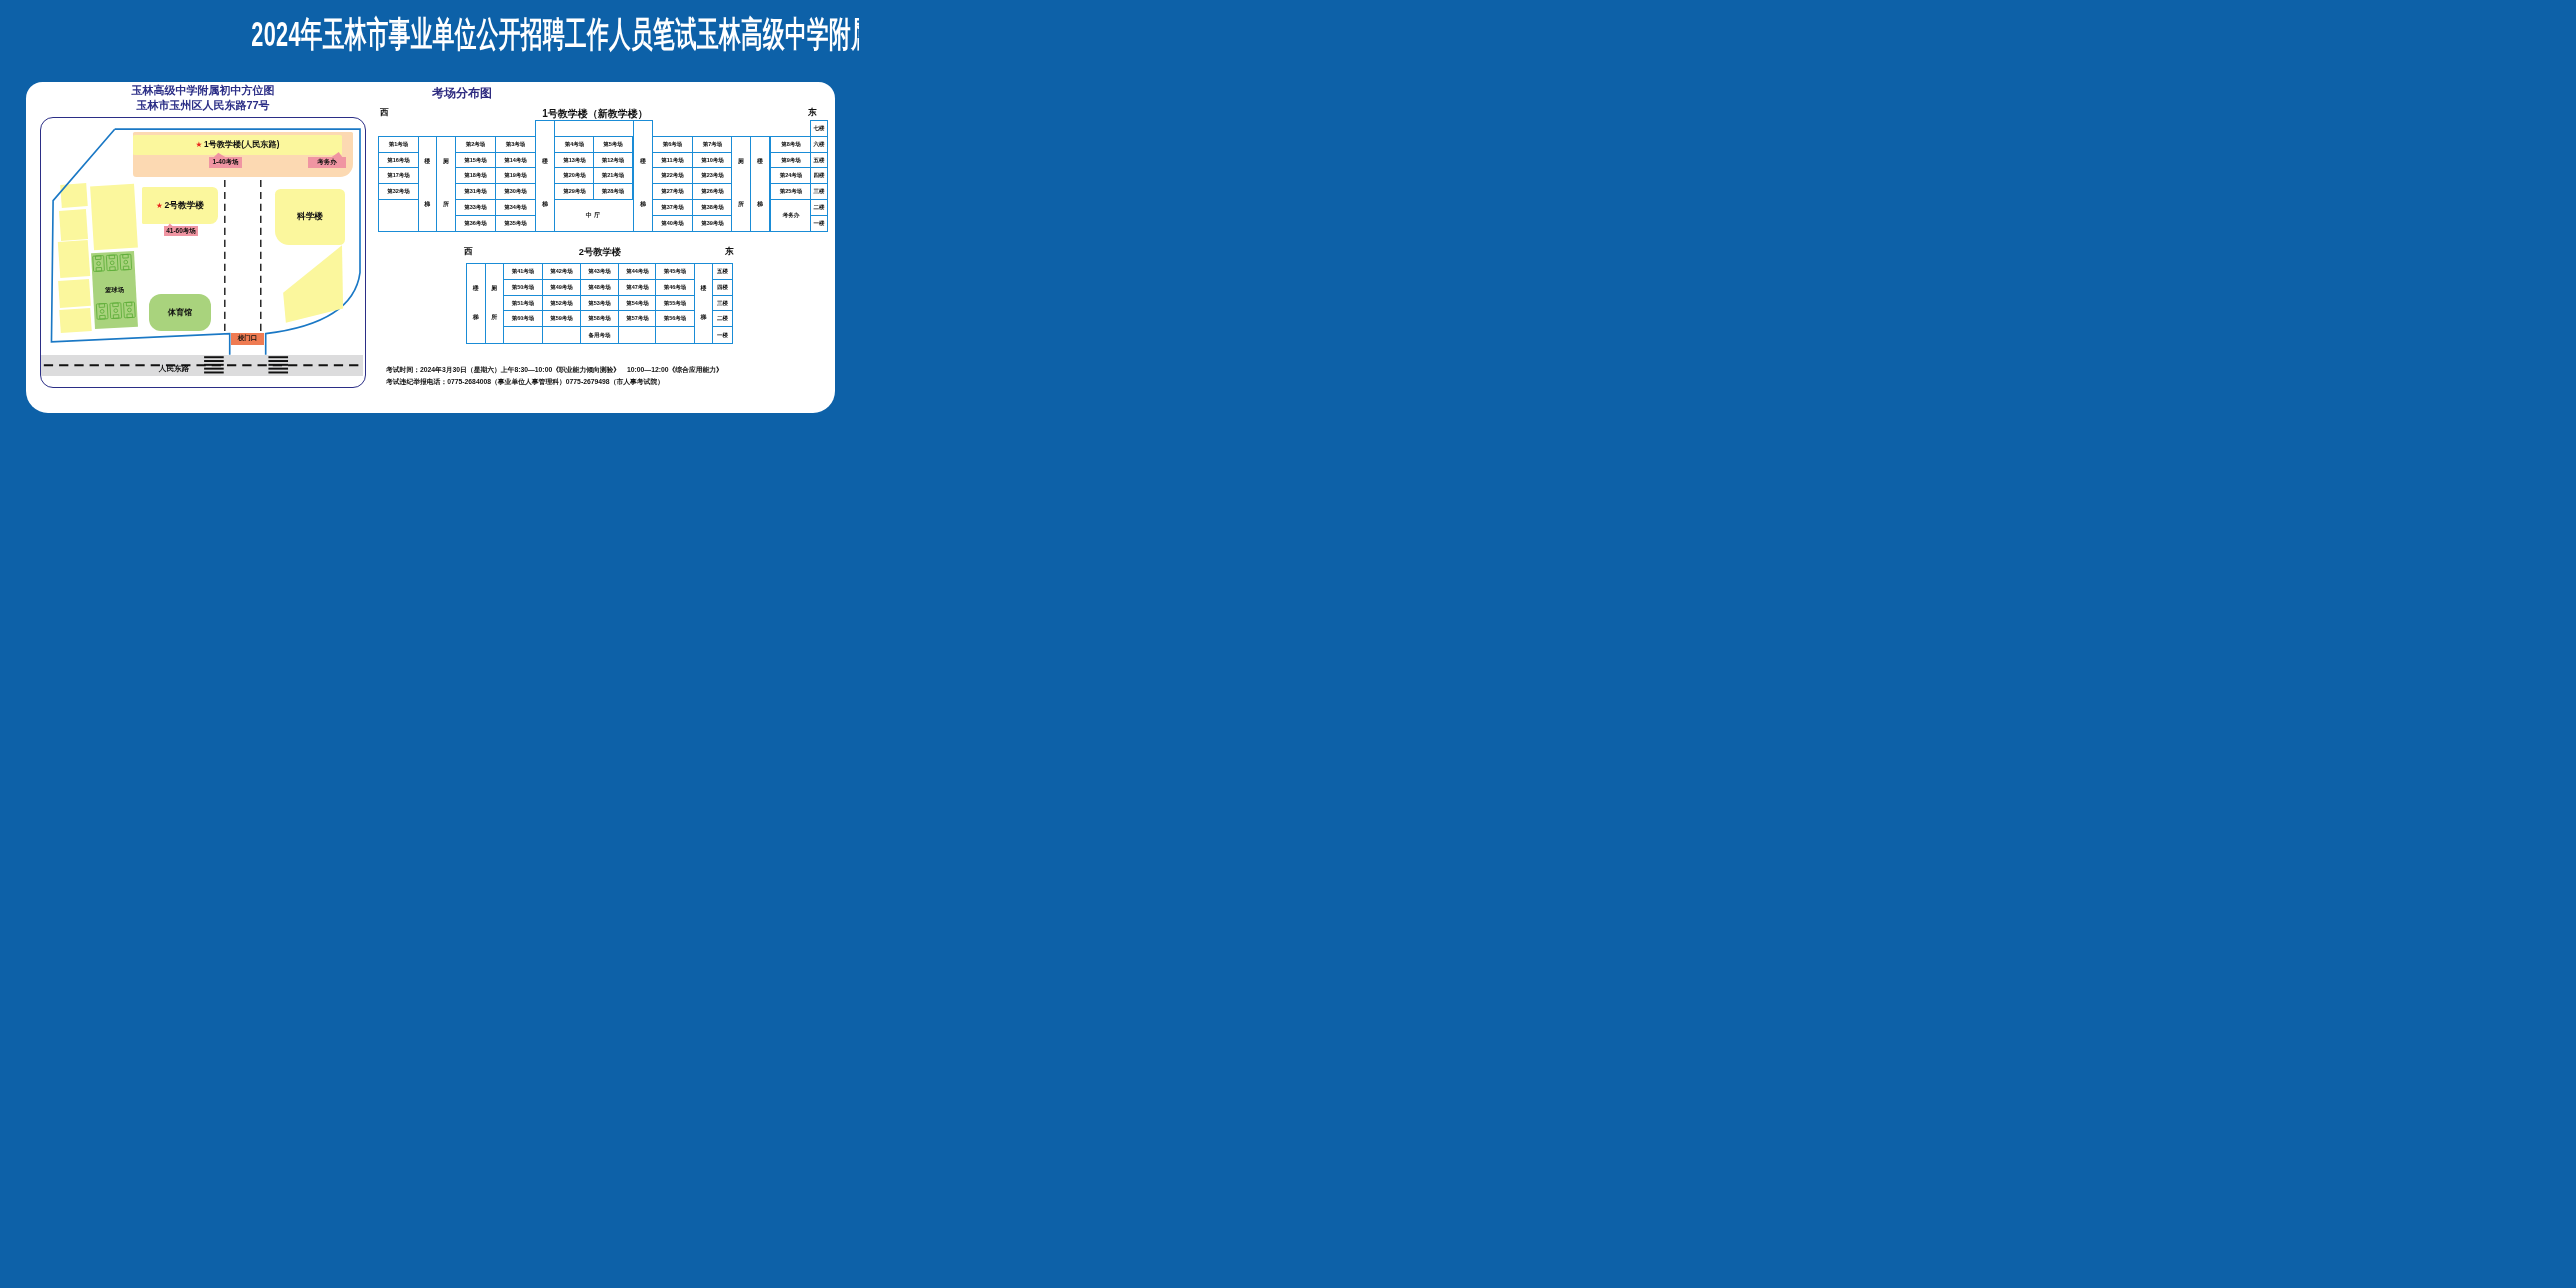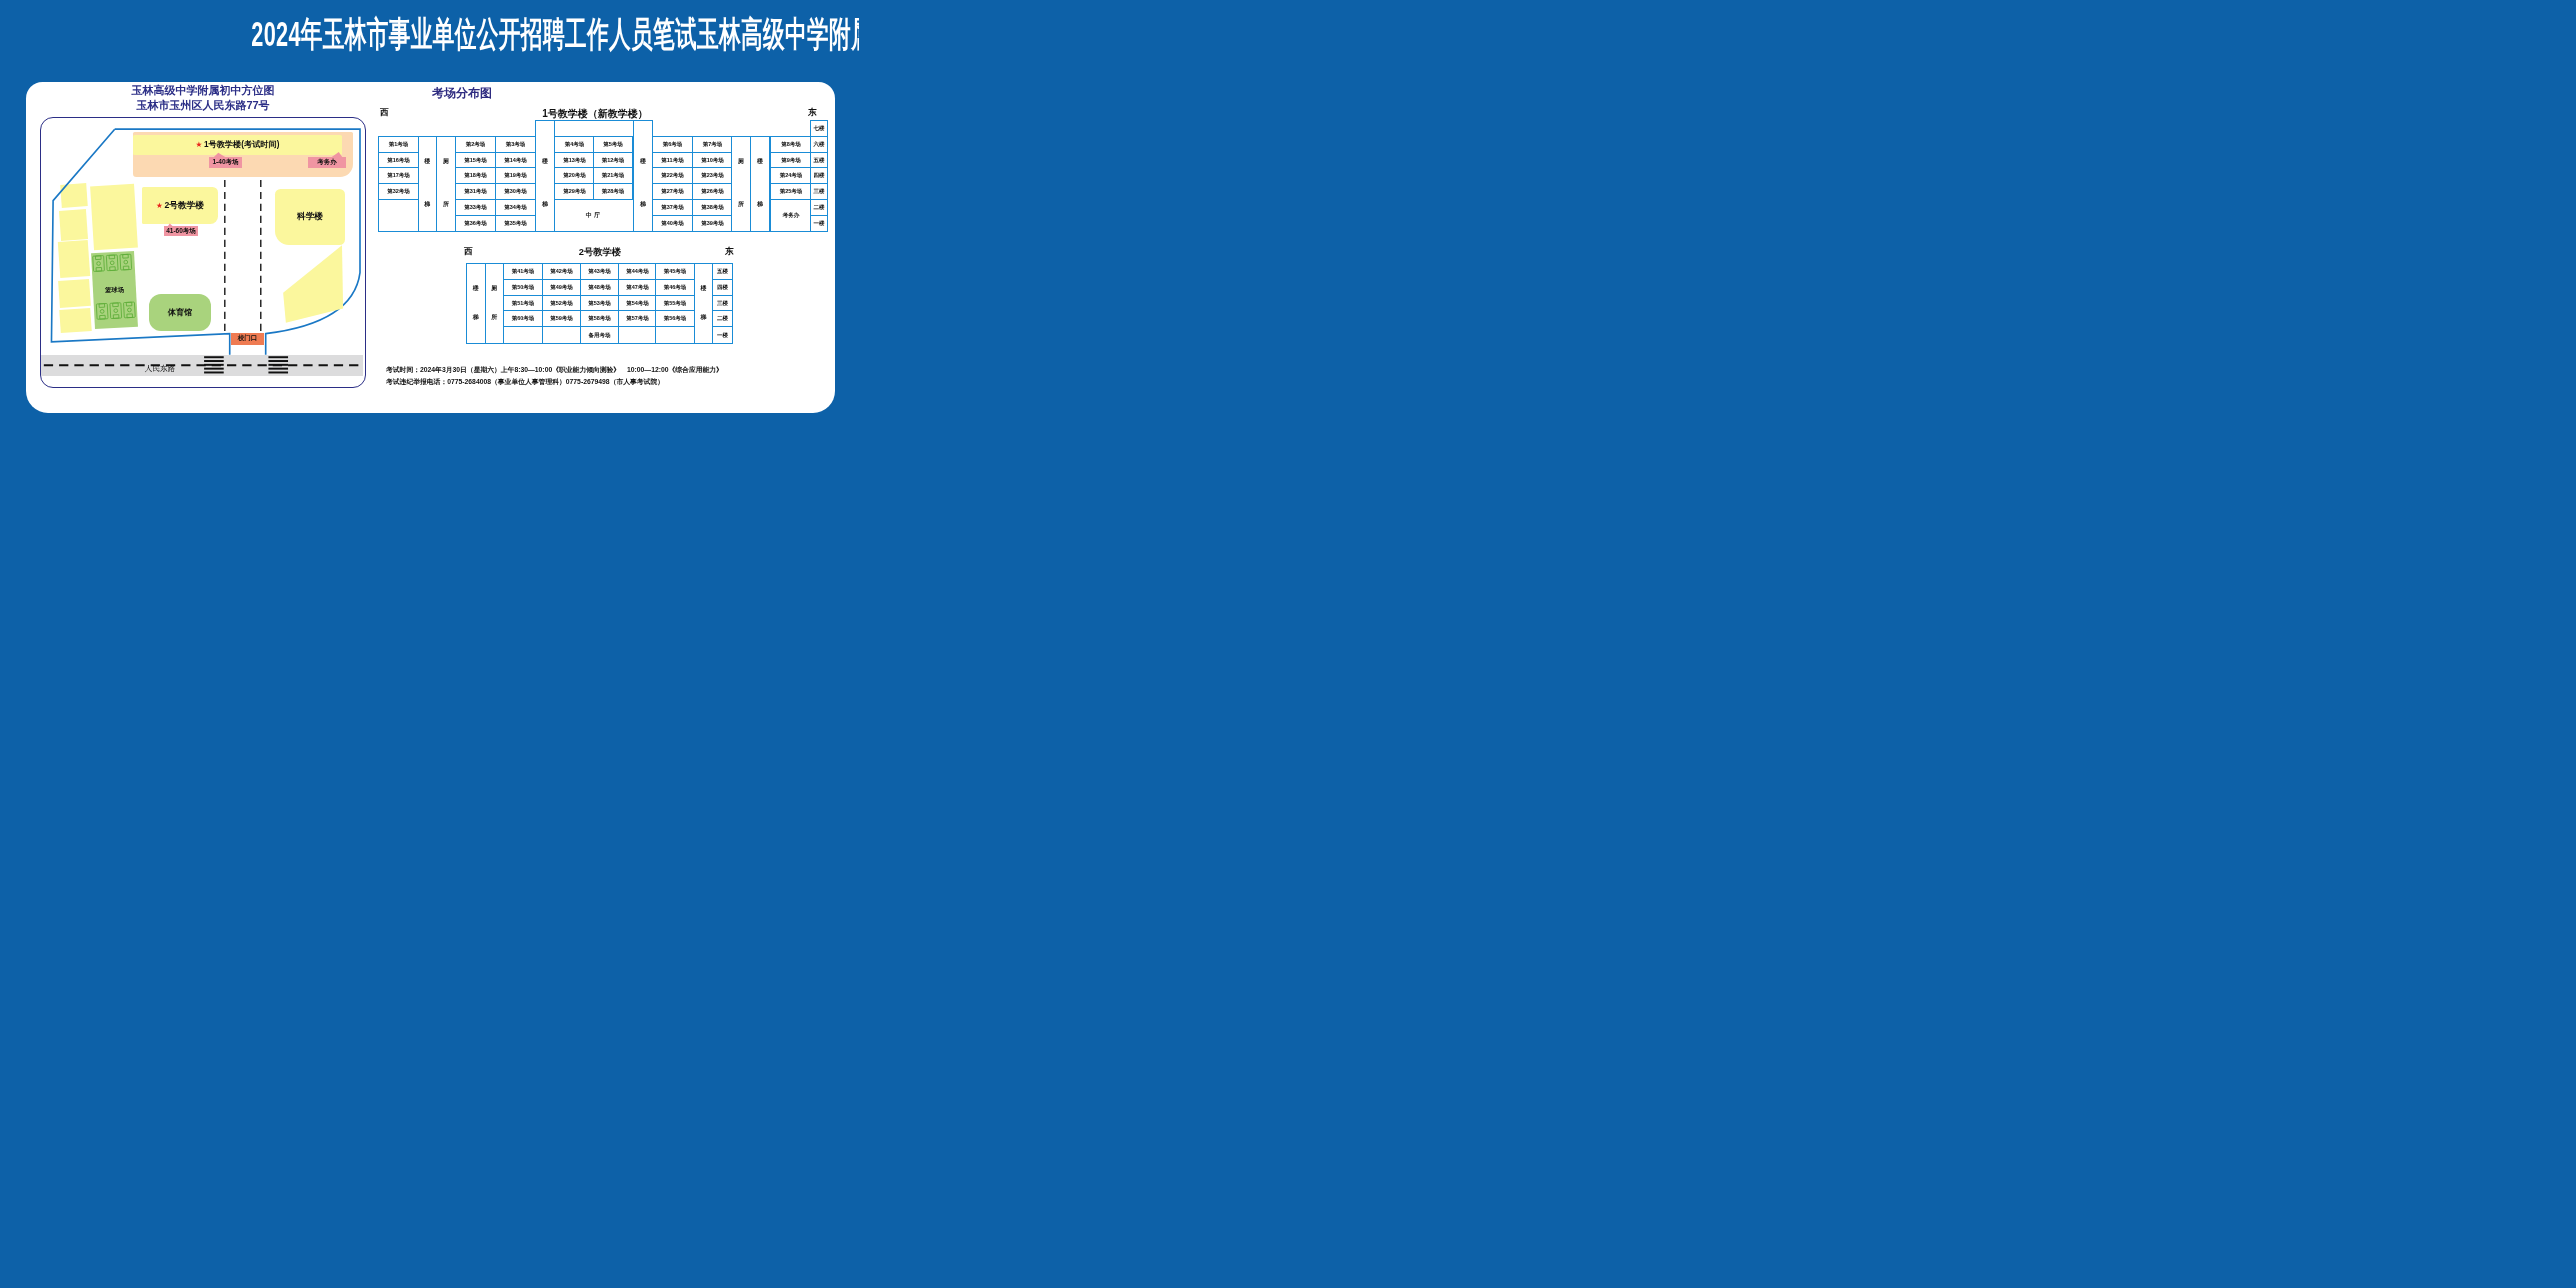--- a/index.html
+++ b/index.html
@@ -20,21 +20,21 @@
   .maptitle{left:40px;width:326px;text-align:center;font-weight:800;color:var(--navy);font-size:11px;line-height:1}
   .mapbox{left:40px;top:117px;width:326px;height:271px;border:1.6px solid var(--navy);border-radius:13px}
   .shape{position:absolute}
   .ylw{background:var(--yellow)}
   .grn{background:var(--green)}
   .lbl{position:absolute;text-align:center;font-size:8.2px;font-weight:600;color:var(--ink);white-space:nowrap}
   .star{color:var(--red);font-size:7.6px;margin-right:1.6px}
   .callout{position:absolute;background:var(--pink);display:flex;align-items:center;justify-content:center;font-size:6.5px;font-weight:600;white-space:nowrap}
   .gatebox{left:231px;top:333px;width:33px;height:11.5px;background:var(--gate);display:flex;align-items:center;justify-content:center;font-size:6.5px;font-weight:700}
   .roadband{left:41px;top:355px;width:322px;height:21px;background:var(--road)}
-  .roadlbl{left:130px;top:364px;width:60px;text-align:center;font-size:7.6px;font-weight:400}
+  .roadlbl{left:144px;top:364px;width:60px;text-align:center;font-size:7.6px;font-weight:700}
   svg.overlay{position:absolute;left:0;top:0;width:859px;height:429px;pointer-events:none}
   
   .secTitle{left:432px;top:85px;width:327px;text-align:left;font-size:12px;font-weight:800;color:var(--ntext)}
   .dirlbl{font-size:8.7px;font-weight:800;color:var(--ink);position:absolute}
   .bTitle{position:absolute;text-align:center;font-weight:800;color:var(--ink)}
   
   .tbl{position:absolute}
   .c{position:absolute;border:1.1px solid var(--tb);background:#fff;display:flex;align-items:center;justify-content:center;font-size:5.5px;font-weight:700;color:var(--ink);white-space:nowrap}
   .v{flex-direction:column;justify-content:space-between;font-size:6px}
   .v174{padding:20px 0 22px}
@@ -127,21 +127,21 @@
       </g>
     <g transform="translate(225,556)">
         <rect x="0" y="0" width="20" height="28" rx="1.5"></rect>
         <rect x="5" y="0" width="10" height="6.5"></rect>
         <rect x="5" y="21.5" width="10" height="6.5"></rect>
         <circle cx="10" cy="14" r="3.4"></circle>
       </g>
   </g>
 </svg>
 
-<div class="lbl" style="left:133px;top:139px;width:209px;font-size:8.2px"><span class="star">★</span><span>1号教学楼(考试时间)</span></div>
+<div class="lbl" style="left:133px;top:139px;width:209px;font-size:8.2px"><span class="star">★</span><span>1号教学楼(人民东路)</span></div>
 <div class="callout" style="left:209px;top:157px;width:33px;height:11px">1-40考场</div>
 <div class="callout" style="left:308px;top:157px;width:38px;height:11px">考务办</div>
 <div class="lbl" style="left:142px;top:200px;width:76px;font-size:8.7px"><span class="star">★</span><span>2号教学楼</span></div>
 <div class="callout" style="left:164px;top:226px;width:34px;height:10.4px">41-60考场</div>
 <div class="lbl" style="left:93px;top:286px;width:43px;font-size:6.3px">篮球场</div>
 <div class="abs gatebox">校门口</div>
 <div class="abs roadlbl">人民东路</div>
 
 <div class="abs secTitle">考场分布图</div>
 

